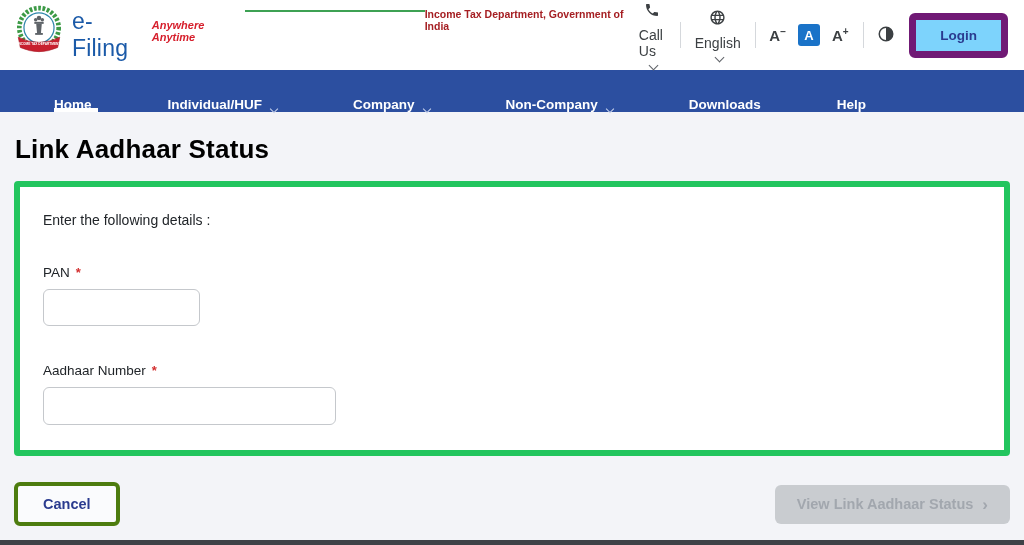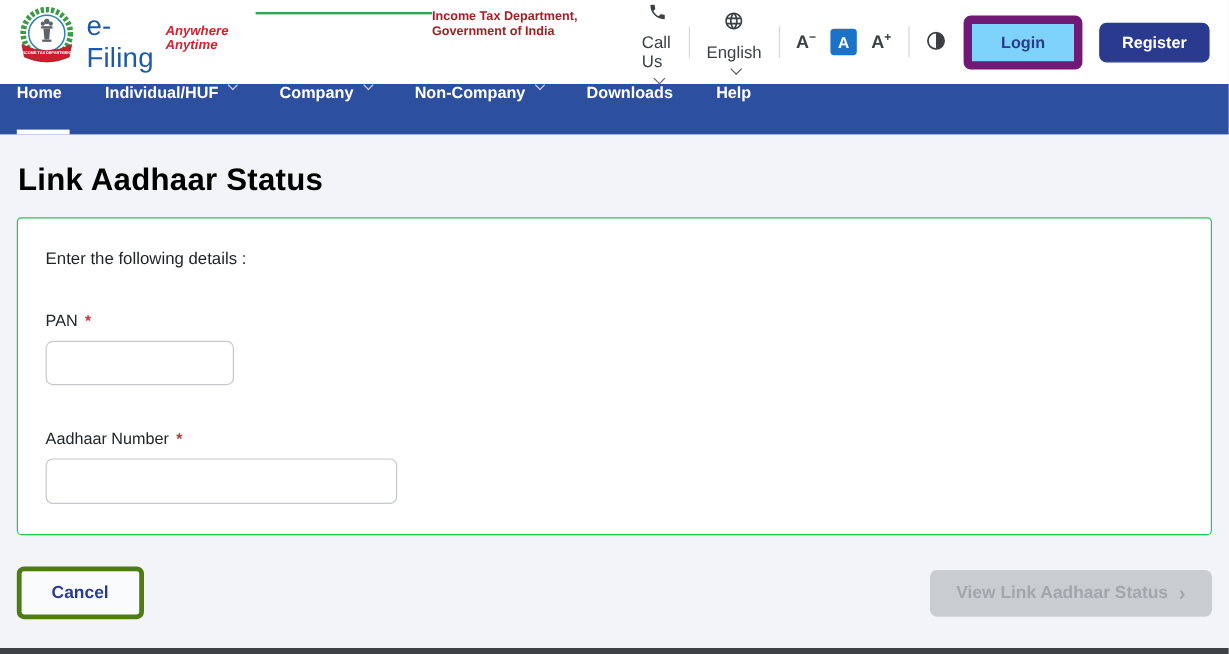--- a/index.html
+++ b/index.html
@@ -23,28 +23,28 @@
   .fontctl { display:flex; align-items:center; gap:12px; }
   .fbtn { background:none; border:none; font-family:inherit; color:#3C4043; font-size:15px; font-weight:700; cursor:pointer; line-height:1; }
   .fbtn sup { font-size:10px; }
   .fbtn.boxed { background:#1A73C8; color:#fff; border-radius:3px; width:22px; height:22px; font-size:13px; display:flex; align-items:center; justify-content:center; }
   .icon-btn { background:none; border:none; cursor:pointer; display:flex; align-items:center; }
   .btn-login { background:#7dd3fc; border:7px solid #701a75; color:#2A3B8F; font-family:inherit; font-size:13.5px; font-weight:700; border-radius:6px; padding:8px 24px; cursor:pointer; }
   .btn-register { background:#2A3B8F; border:1px solid #2A3B8F; color:#fff; font-family:inherit; font-size:13.5px; font-weight:700; border-radius:6px; padding:8px 18px; cursor:pointer; }
 
   
   .nav { height:42px; background:#2C4FA0; display:flex; align-items:stretch; padding-left:0; }
-  .nav-item { position:relative; display:flex; align-items:flex-start; gap:6px; color:#FFFFFF; font-size:13.5px; font-weight:700; padding:0 18px; text-decoration:none; cursor:pointer; }
+  .nav-item { position:relative; display:flex; align-items:flex-end; gap:6px; color:#FFFFFF; font-size:13.5px; font-weight:700; padding:0 18px; text-decoration:none; cursor:pointer;margin-left:40px; }
   .nav-item:first-child { padding-left:14px; }
   .nav-item .chev { border-color:#C9D4EE; width:6px; height:6px; margin-top:-2px; }
   .nav-item.active::after { content:""; position:absolute; left:14px; right:12px; bottom:0; height:4px; background:#FFFFFF; }
 
   
   .page-title { font-size:26px; font-weight:700; color:#000000; margin:22px 0 16px 15px; letter-spacing:.2px; }
-  .card { background:#FFFFFF; border:1px solid #22c55e; border-radius:4px; margin:0 14px; min-height:241px; padding:25px 23px; }
+  .card { background:#FFFFFF; border:6px solid #22c55e; border-radius:4px; margin:0 14px; min-height:241px; padding:25px 23px; }
   .intro { font-size:14px; color:#212529; }
   .field-label { font-size:13.5px; color:#212529; margin-top:37px; display:flex; gap:6px; align-items:baseline; }
   .req { color:#D32F2F; font-size:13px; font-weight:700; }
   .txt-input { display:block; margin-top:9px; border:1px solid #C5C8CC; border-radius:6px; background:#fff; height:37px; padding:0 10px; font-family:inherit; font-size:14px; color:#212529; outline:none; }
   .input-pan { width:157px; }
   .input-aadhaar { width:293px; height:38px; }
 
   .actions { display:flex; justify-content:space-between; align-items:center; margin:26px 14px 0; }
   .btn-cancel { background:#FAFBFD; border:4px solid #4d7c0f; color:#2A3B8F; font-family:inherit; font-size:14.5px; font-weight:700; border-radius:6px; padding:10px 25px; cursor:pointer; }
   .btn-submit { background:#C9CCD0; border:none; color:#A2A7AE; font-family:inherit; font-size:14.5px; font-weight:700; border-radius:6px; padding:11px 22px; cursor:not-allowed; display:flex; align-items:center; gap:9px; }
@@ -114,21 +114,20 @@
     <div class="vdiv"></div>
     <button class="icon-btn">
       <span>
         <svg width="18" height="18" viewBox="0 0 24 24">
             <circle cx="12" cy="12" r="9" fill="none" stroke="#3C4043" stroke-width="2"></circle>
             <path d="M12 3 a9 9 0 0 1 0 18 z" fill="#3C4043"></path>
           </svg>
       </span>
     </button>
     <button class="btn-login">Login</button>
-    <button class="btn-register">Register</button>
   </div>
 </div>
 
 <div class="nav">
   <a class="nav-item active">
       <span>Home</span>
     </a>
   <a class="nav-item">
       <span>Individual/HUF</span>
       <span class="chev"></span>

